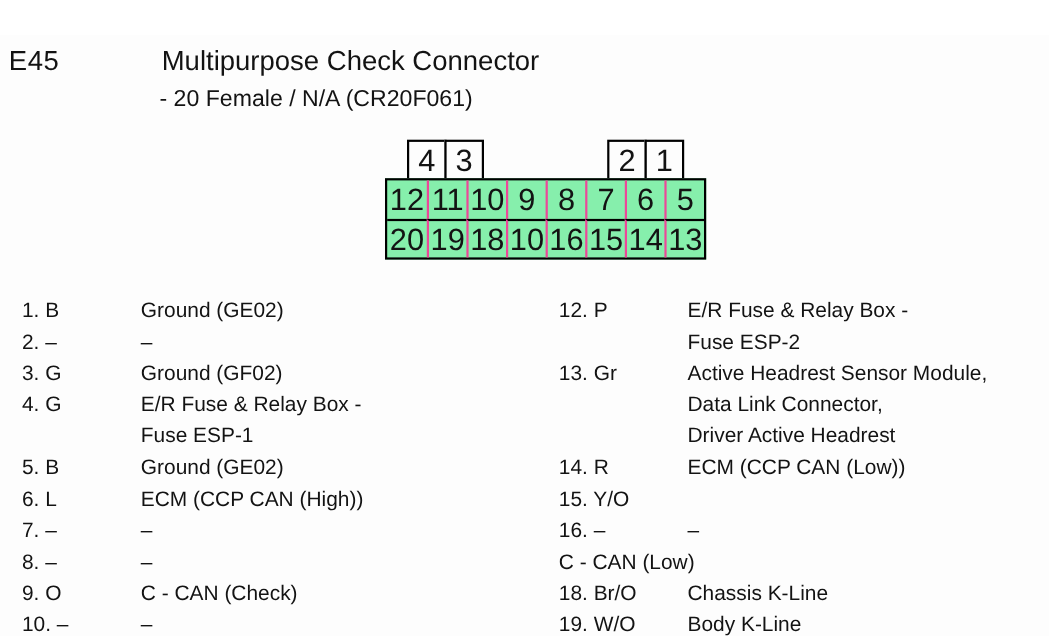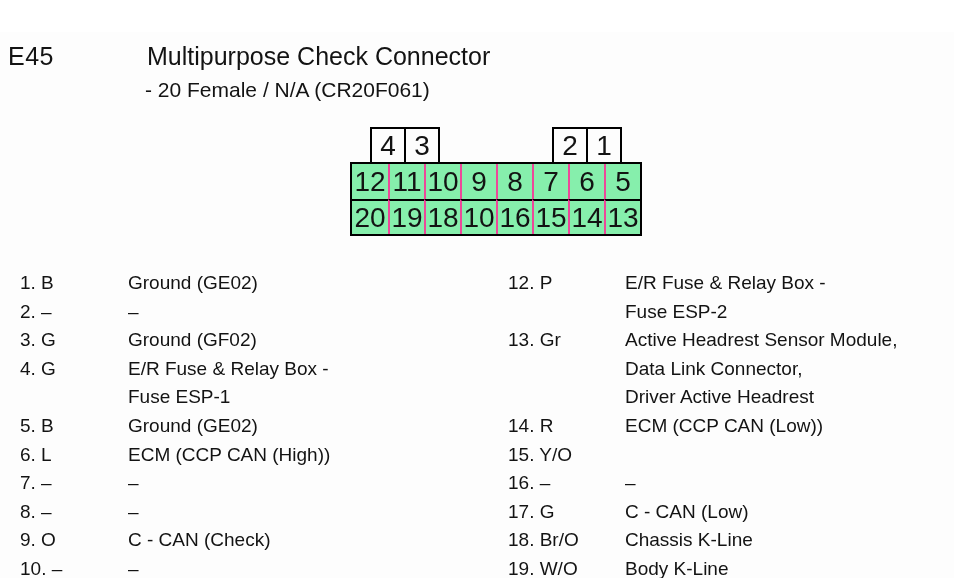--- a/index.html
+++ b/index.html
@@ -220,21 +220,20 @@
       <div class="pin-row">
         <div class="pin-label">15. Y/O</div>
       </div>
       <div class="pin-row">
         <div class="pin-label">16. –</div>
         <div class="pin-desc">
           <div>–</div>
         </div>
       </div>
       <div class="pin-row">
-        <div class="pin-label">17. G</div>
         <div class="pin-desc">
           <div>C - CAN (Low)</div>
         </div>
       </div>
       <div class="pin-row">
         <div class="pin-label">18. Br/O</div>
         <div class="pin-desc">
           <div>Chassis K-Line</div>
         </div>
       </div>

